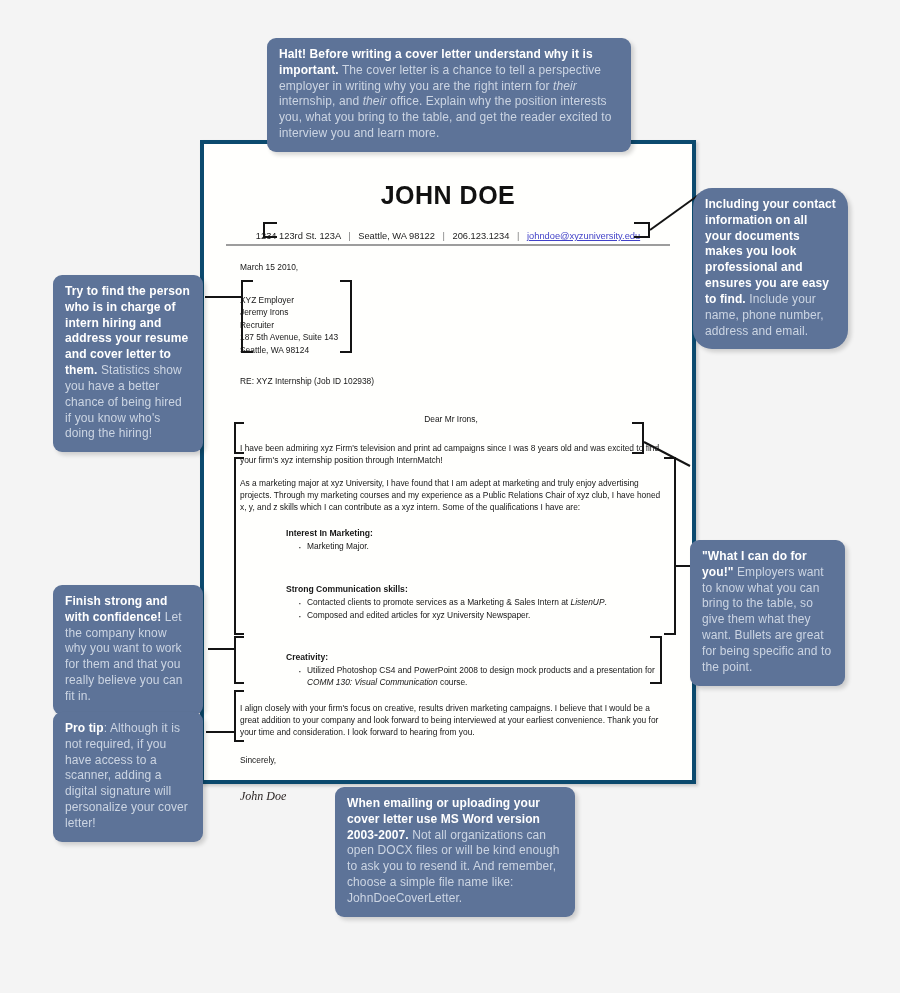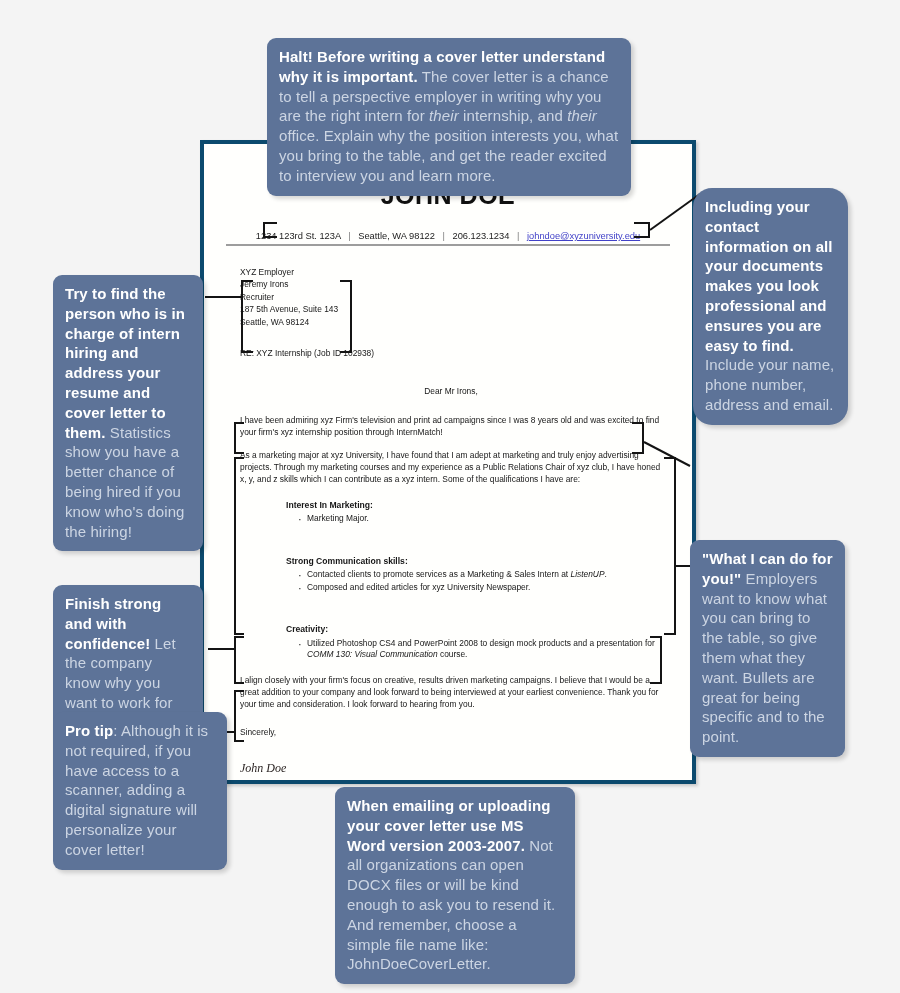--- a/index.html
+++ b/index.html
@@ -112,21 +112,21 @@
     color: #2b2423;
   }
 
   
   .callout {
     position: absolute;
     background: #5d7398;
     color: #ccd5e3;
     border-radius: 9px;
     padding: 9px 12px 10px 12px;
-    font-size: 15px;
+    font-size: 12px;
     line-height: 1.32;
     letter-spacing: 0.1px;
     box-shadow: 3px 3px 4px rgba(0,0,0,0.16);
     z-index: 6;
   }
   .callout b { color: #ffffff; font-weight: bold; }
   .callout em { font-style: italic; }
 
   
   .brk {
@@ -165,20 +165,21 @@
       <span class="sep">|</span>
       <span>206.123.1234</span>
       <span class="sep">|</span>
       <span class="contact-email">johndoe@xyzuniversity.edu</span>
     </div>
 
     <div class="header-rule"></div>
 
     <div class="body-area">
 
+      <div class="date-line">March 15 2010,</div>
 
       <div class="addr-block">
         <div>XYZ Employer</div>
         <div>Jeremy Irons</div>
         <div>Recruiter</div>
         <div>187 5th Avenue, Suite 143</div>
         <div>Seattle, WA 98124</div>
       </div>
 
       <div class="re-line">RE: XYZ Internship (Job ID 102938)</div>
@@ -261,21 +262,21 @@
 
 
   <div class="callout" style="left:690px; top:540px; width:155px;">
     <b>"What I can do for you!"</b><span> Employers want to know what you can bring to the table, so give them what they want. Bullets are great for being specific and to the point.</span>
   </div>
 
   <div class="callout" style="left:53px; top:585px; width:150px;">
     <b>Finish strong and with confidence!</b><span> Let the company know why you want to work for them and that you really believe you can fit in.</span>
   </div>
 
-  <div class="callout" style="left:53px; top:712px; width:174px;">
+  <div class="callout" style="left:53px; top:712px; width:150px;">
     <b>Pro tip</b><span>: Although it is not required, if you have access to a scanner, adding a digital signature will personalize your cover letter!</span>
   </div>
 
   <div class="callout" style="left:335px; top:787px; width:240px;">
     <b>When emailing or uploading your cover letter use MS Word version 2003-2007.</b><span> Not all organizations can open DOCX files or will be kind enough to ask you to resend it. And remember, choose a simple file name like: JohnDoeCoverLetter.</span>
   </div>
 
 </div>
 
 </body></html>

